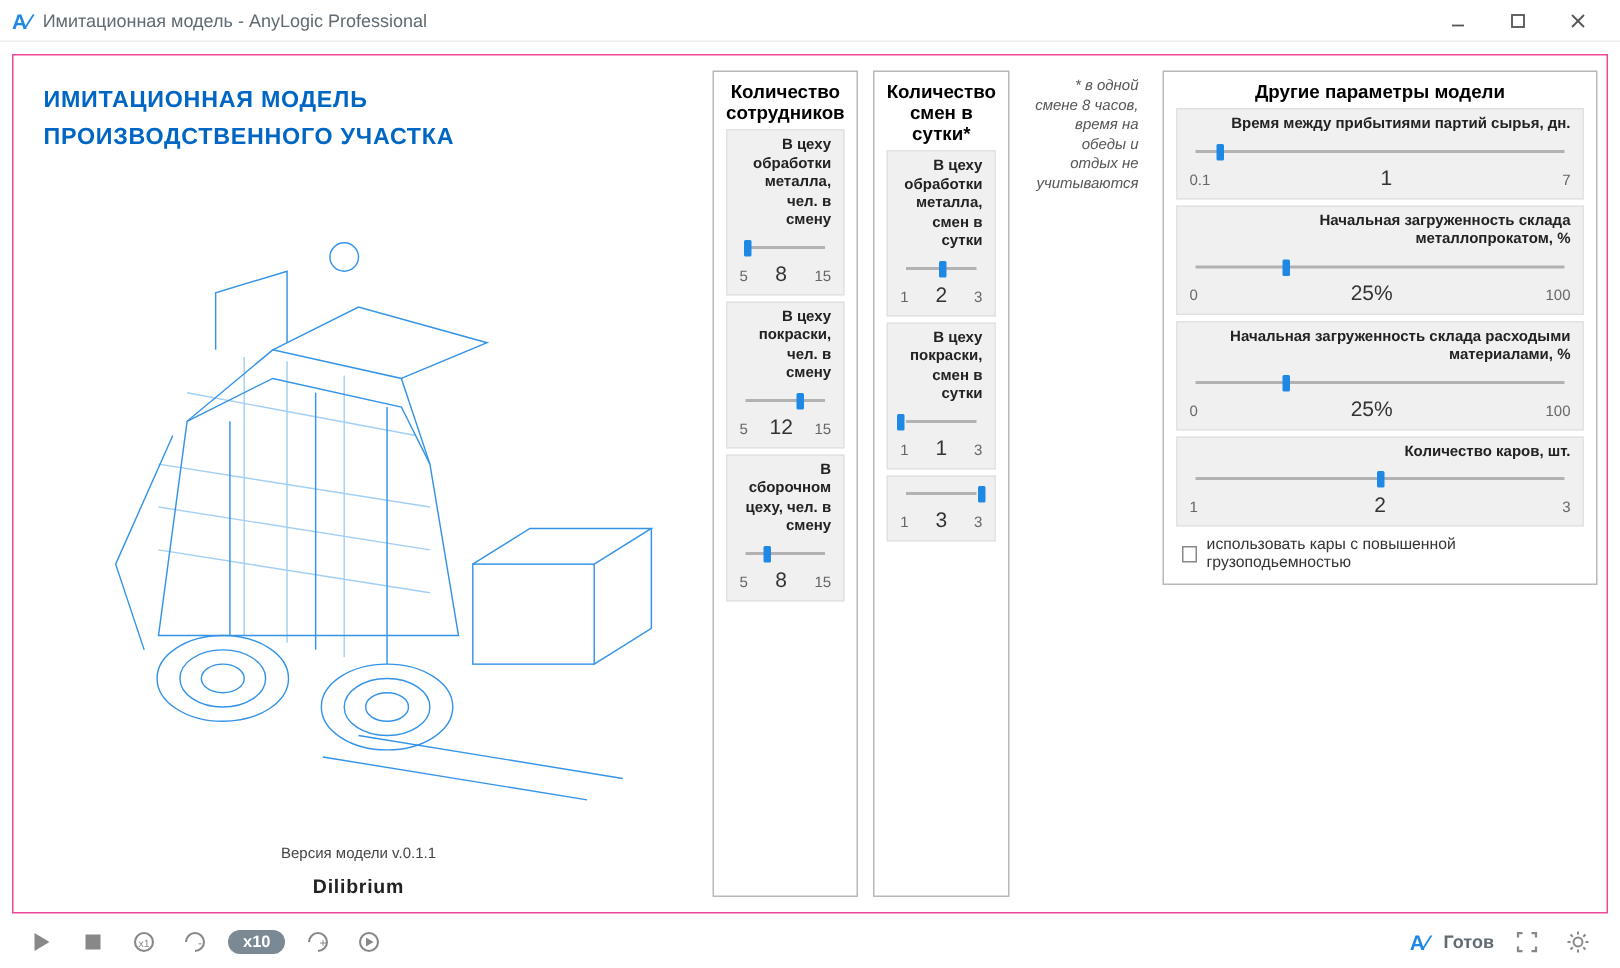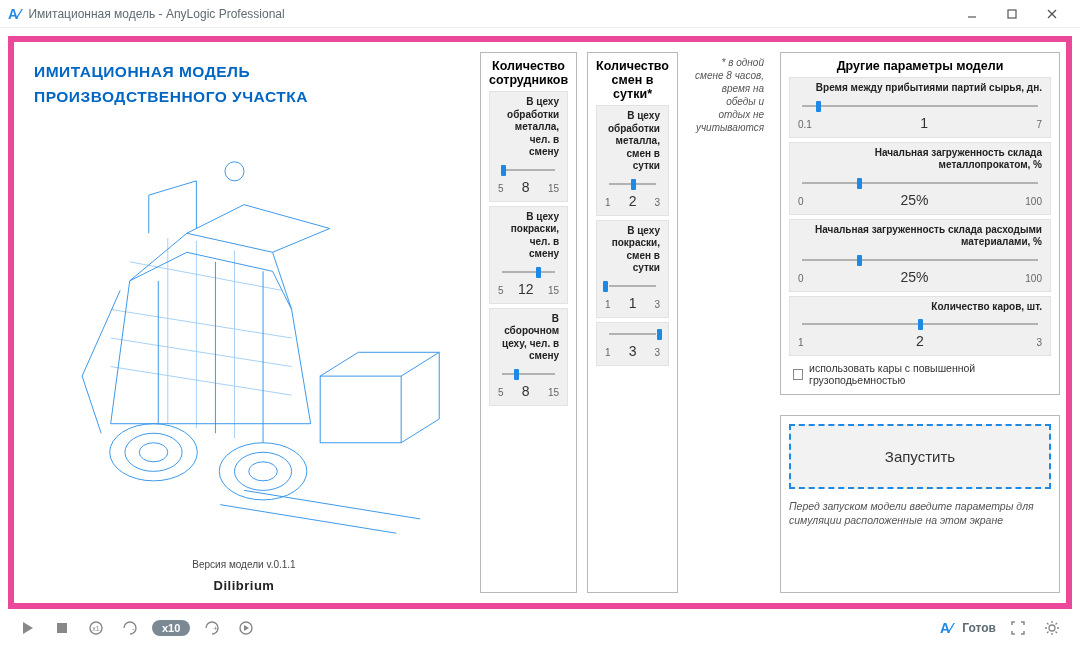--- a/index.html
+++ b/index.html
@@ -6,21 +6,21 @@
   body { background: #fff; width: 1080px; height: 645px; overflow: hidden; position: relative; }
 
   
   .titlebar { height: 28px; display: flex; align-items: center; padding: 0 8px; border-bottom: 1px solid #eee; }
   .titlebar .logo { color: #1e88e5; font-weight: bold; margin-right: 8px; font-size: 14px; }
   .titlebar .title { color: #5f6a72; font-size: 12px; flex: 1; }
   .titlebar .winbtn { width: 40px; height: 22px; display: flex; align-items: center; justify-content: center; color: #555; font-size: 12px; }
   .titlebar .winbtn svg { stroke: #555; }
 
   
-  .main { position: absolute; top: 36px; left: 8px; right: 8px; bottom: 36px; border: 6px solid #ec4899; background: #fff; display: flex; }
+  .main { position: absolute; top: 36px; left: 8px; right: 8px; bottom: 36px; border: 1px solid #ec4899; background: #fff; display: flex; }
 
   
   .left { width: 460px; padding: 18px 20px 10px 20px; display: flex; flex-direction: column; }
   .model-title { color: #0066c4; font-weight: 700; font-size: 15.5px; letter-spacing: .5px; line-height: 1.6; }
   .illus { flex: 1; display: flex; align-items: center; justify-content: center; }
   .illus svg { max-width: 100%; max-height: 100%; }
   .version { text-align: center; color: #444; font-size: 10px; margin-top: -8px; }
   .brand  { text-align: center; color: #222; font-size: 13px; font-weight: 600; letter-spacing: .5px; margin-top: 8px; }
 
   
@@ -261,26 +261,20 @@
               <span>3</span>
             </div>
           </div>
         </div>
       <div class="checkbox-row">
         <span class="chk"></span>
         <span class="chk-label">использовать кары с повышенной грузоподьемностью</span>
       </div>
     </div>
 
-    <div class="block run-wrap">
-      <div class="run-btn">
-        <span>Запустить</span>
-      </div>
-      <div class="run-hint">Перед запуском модели введите параметры для симуляции расположенные на этом экране</div>
-    </div>
   </div>
 </div>
 
 <div class="bottombar">
   <div class="bb-icon">
       <svg width="16" height="16">
         <polygon points="3,2 13,8 3,14" fill="#888"></polygon>
       </svg>
     </div>
   <div class="bb-icon">

